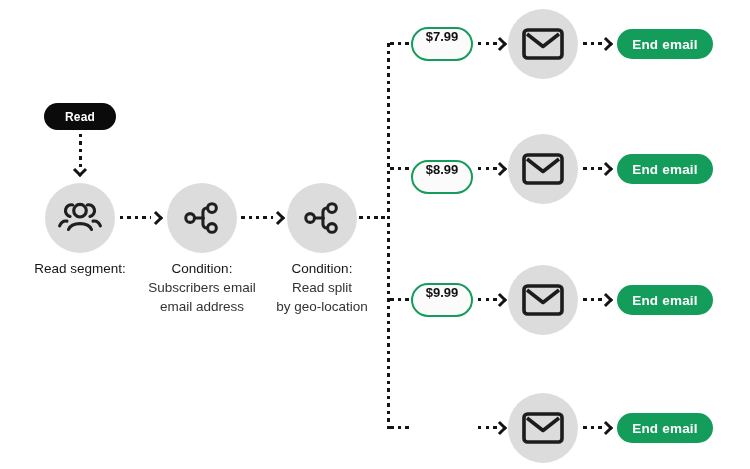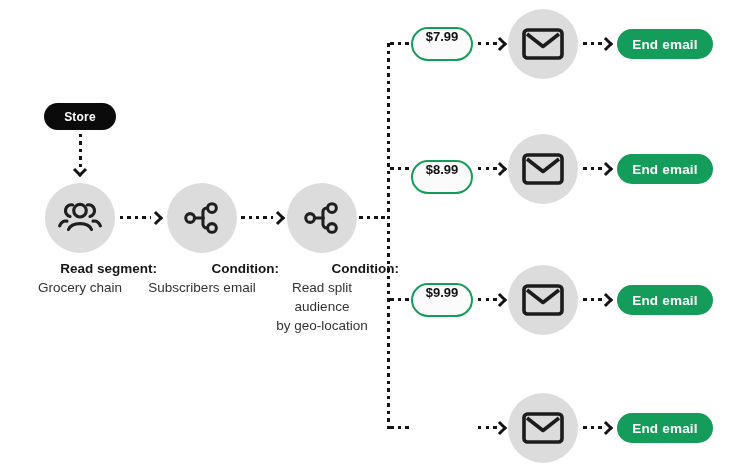--- a/index.html
+++ b/index.html
@@ -18,21 +18,21 @@
     color:#ffffff;font-size:12px;font-weight:bold;display:flex;align-items:center;justify-content:center;
     letter-spacing:.2px;cursor:pointer;
   }
   .node-circle{
     position:absolute;width:70px;height:70px;border-radius:50%;background:var(--circlegray);
     display:flex;align-items:center;justify-content:center;cursor:pointer;
   }
   .node-label{
     position:absolute;width:154px;text-align:center;font-size:13.5px;line-height:19px;color:var(--labelgray);
   }
-  .node-label .t{font-weight:bold;color:#161616;display:block;text-align:right;}
+  .node-label .t{font-weight:normal;color:#161616;display:block;}
   .node-label span{display:block;}
 
   .hline{position:absolute;height:3px;
     background:repeating-linear-gradient(to right, var(--ink) 0 3.5px, transparent 3.5px 7.5px);}
   .vline{position:absolute;width:3px;
     background:repeating-linear-gradient(to bottom, var(--ink) 0 3.5px, transparent 3.5px 7.5px);}
 
   .chev{position:absolute;width:10px;height:10px;border-top:3px solid var(--ink);border-right:3px solid var(--ink);}
   .chev.right{transform:rotate(45deg);}
   .chev.down{transform:rotate(135deg);}
@@ -48,79 +48,78 @@
     cursor:pointer;letter-spacing:.2px;text-align:center;
   }
   .icon svg{display:block;}
 </style>
 </head>
 <body>
 
 <div class="canvas">
 
   <div class="pill-start" style="left:44px;top:103px">
-    <span>Store</span>
+    <span>Read</span>
   </div>
   <div class="vline" style="left:79px;top:134px;height:34px"></div>
   <div class="chev down" style="left:75px;top:165px"></div>
 
   <div class="node-circle" style="left:45px;top:183px">
     <span class="icon">
       <svg width="46" height="40" viewBox="0 0 44 38" fill="none" stroke="#1f1f1f" stroke-width="3" stroke-linecap="round" stroke-linejoin="round">
         <circle cx="22" cy="12" r="6"></circle>
         <path d="M11 30 C14 22.5 30 22.5 33 30"></path>
         <path d="M15 6.5 A5.5 5.5 0 1 0 12.5 17.5"></path>
         <path d="M29 6.5 A5.5 5.5 0 1 1 31.5 17.5"></path>
         <path d="M2.5 26.5 C4 23 6.5 21.5 9.5 22"></path>
         <path d="M41.5 26.5 C40 23 37.5 21.5 34.5 22"></path>
       </svg>
     </span>
   </div>
   <div class="node-label" style="left:3px;top:259px">
     <b class="t">Read segment:</b>
-    <span>Grocery chain</span>
   </div>
 
   <div class="hline" style="left:120px;top:216px;width:31px"></div>
   <div class="chev right" style="left:151px;top:213px"></div>
 
   <div class="node-circle" style="left:167px;top:183px">
     <span class="icon">
       <svg width="38" height="38" viewBox="0 0 40 40" fill="none" stroke="#1f1f1f" stroke-width="3.2" stroke-linecap="round">
         <circle cx="7.5" cy="20" r="4.6"></circle>
         <circle cx="30.5" cy="9.5" r="4.6"></circle>
         <circle cx="30.5" cy="30.5" r="4.6"></circle>
         <path d="M12.5 20 H 21.5"></path>
         <path d="M25.6 9.5 h-0.6 a4 4 0 0 0 -4 4 v13 a4 4 0 0 0 4 4 h0.6"></path>
       </svg>
     </span>
   </div>
   <div class="node-label" style="left:125px;top:259px">
     <b class="t">Condition:</b>
     <span>Subscribers email</span>
+    <span>email address</span>
   </div>
 
   <div class="hline" style="left:241px;top:216px;width:32px"></div>
   <div class="chev right" style="left:273px;top:213px"></div>
 
   <div class="node-circle" style="left:287px;top:183px">
     <span class="icon">
       <svg width="38" height="38" viewBox="0 0 40 40" fill="none" stroke="#1f1f1f" stroke-width="3.2" stroke-linecap="round">
         <circle cx="7.5" cy="20" r="4.6"></circle>
         <circle cx="30.5" cy="9.5" r="4.6"></circle>
         <circle cx="30.5" cy="30.5" r="4.6"></circle>
         <path d="M12.5 20 H 21.5"></path>
         <path d="M25.6 9.5 h-0.6 a4 4 0 0 0 -4 4 v13 a4 4 0 0 0 4 4 h0.6"></path>
       </svg>
     </span>
   </div>
   <div class="node-label" style="left:245px;top:259px">
     <b class="t">Condition:</b>
     <span>Read split</span>
-    <span>audience</span>
     <span>by geo-location</span>
   </div>
 
   <div class="hline" style="left:359px;top:216px;width:29px"></div>
   <div class="vline" style="left:387px;top:43px;height:386px"></div>
 
   <div class="hline" style="left:390px;top:42px;width:21px"></div>
   <div class="price-pill" style="left:411px;top:27px">
     <span>$7.99</span>
   </div>

